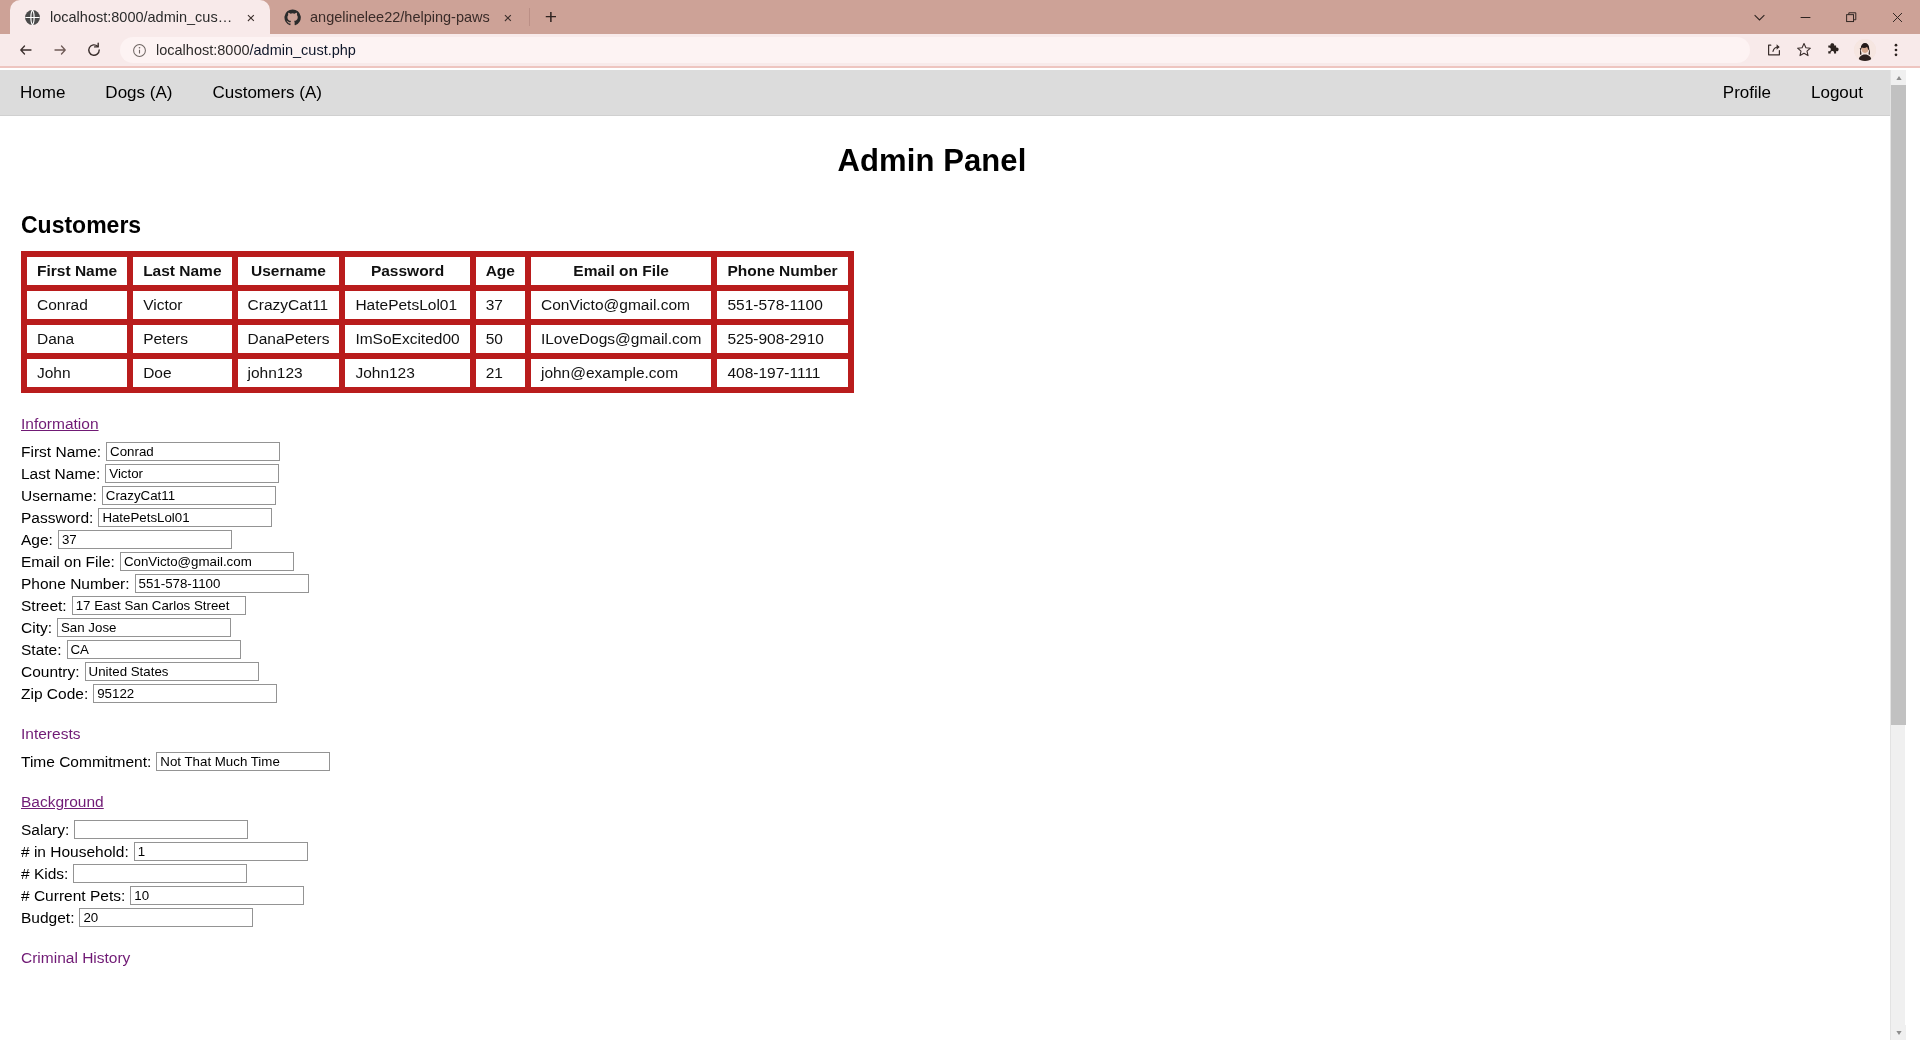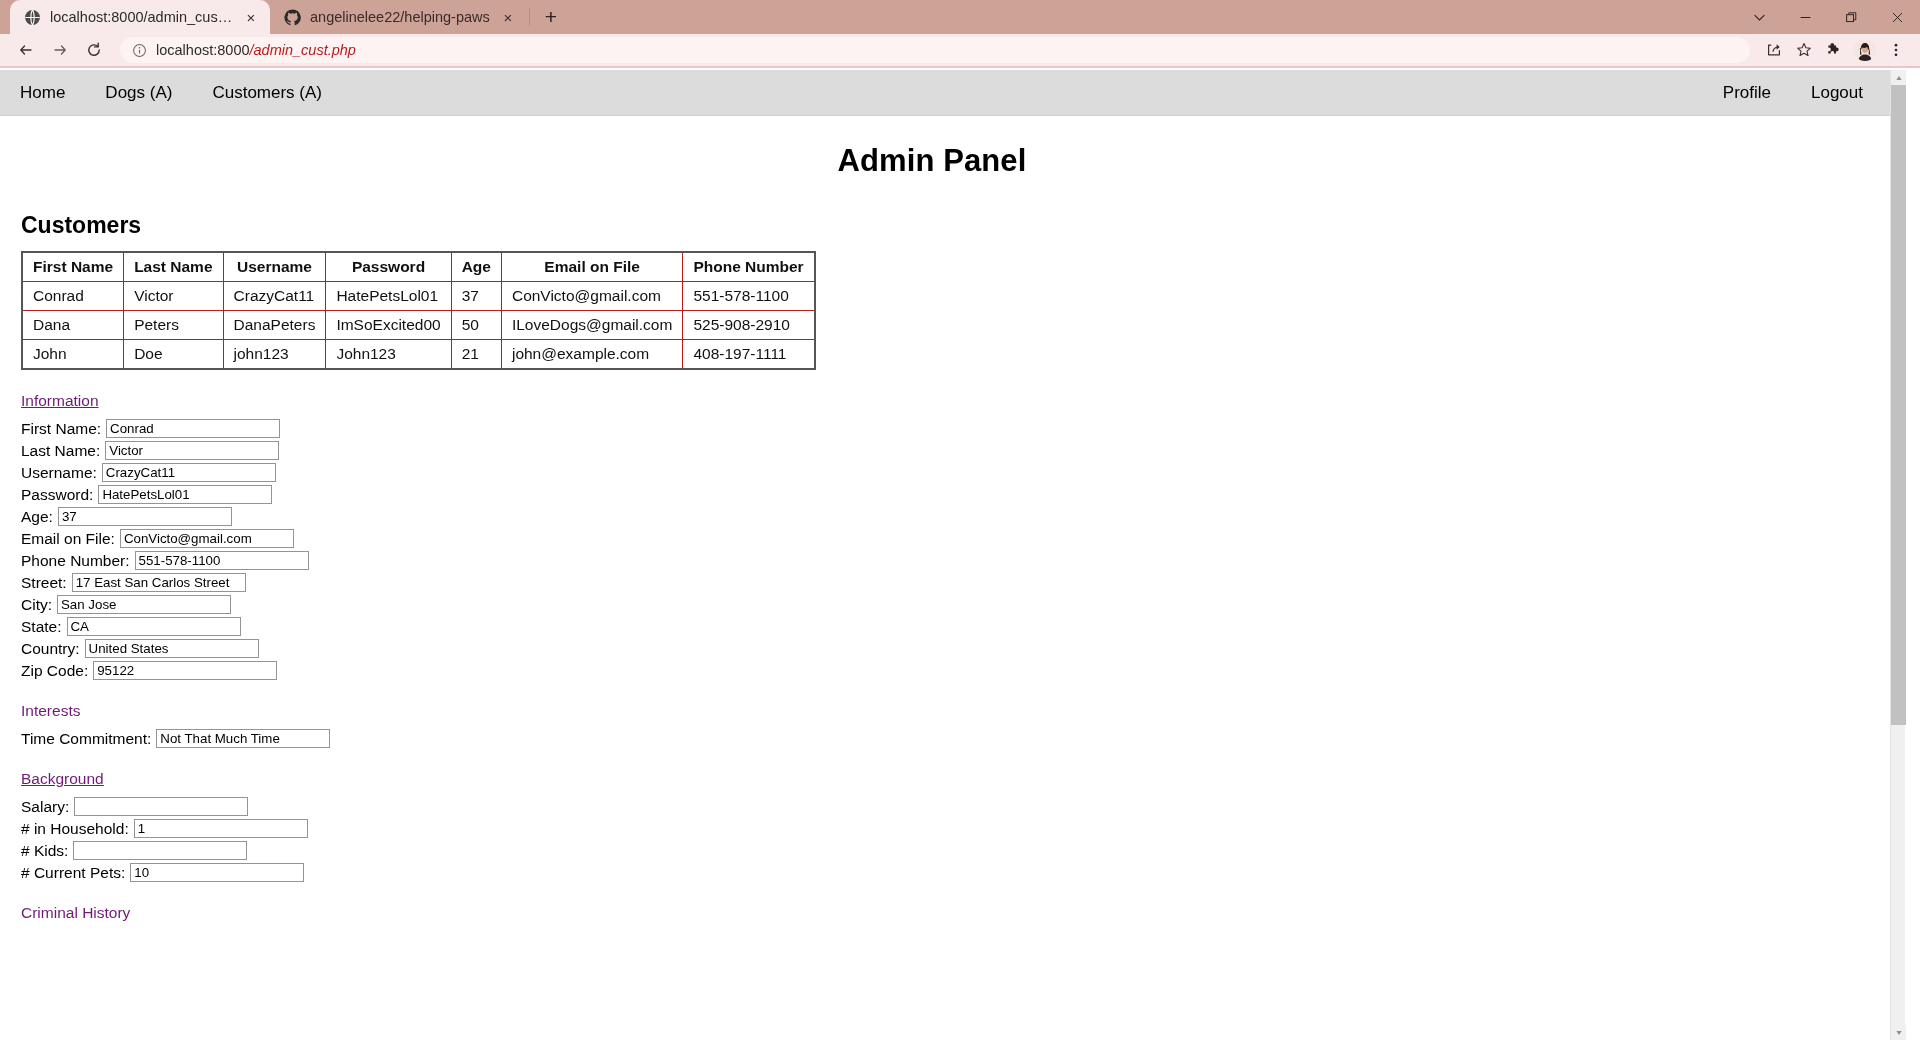--- a/index.html
+++ b/index.html
@@ -98,21 +98,21 @@
     display: flex;
     align-items: center;
     padding: 0 12px;
     margin: 0 8px;
     gap: 9px;
     font-size: 14.5px;
     color: #6f6663;
     min-width: 0;
   }
   .omnibox .url-host { color: #2e2b2a; }
-  .omnibox .url-path { color: #b91c1c; font-style: italic; }
+  .omnibox .url-path { color: #0f172a; }
   .urltext { white-space: nowrap; overflow: hidden; text-overflow: ellipsis; }
   .tb-icon {
     width: 28px; height: 26px;
     display: flex; align-items: center; justify-content: center;
     color: #3a2e2c;
   }
   .avatar {
     width: 22px; height: 22px; border-radius: 50%;
     background: #f3e2dd;
     display: flex; align-items: flex-end; justify-content: center;
@@ -201,21 +201,21 @@
 
   table.cust {
     border-collapse: collapse;
     margin-left: 21px;
     border: 2px solid #555;
     font-size: 15.5px;
     color: #111;
     background: #fff;
   }
   table.cust th, table.cust td {
-    border: 1px solid #b91c1c;
+    border: 6px solid #b91c1c;
     padding: 5px 10px;
     text-align: left;
     font-weight: normal;
     white-space: nowrap;
     height: 24px;
   }
   table.cust th {
     font-weight: bold;
     text-align: center;
   }
@@ -504,20 +504,24 @@
                 <input type="text" class="txt" value="1" style="width: 174px;">
               </div>
               <div class="field-row">
                 <span class="field-label"># Kids:</span>
                 <input type="text" class="txt" style="width: 174px;">
               </div>
               <div class="field-row">
                 <span class="field-label"># Current Pets:</span>
                 <input type="text" class="txt" value="10" style="width: 174px;">
               </div>
+              <div class="field-row">
+                <span class="field-label">Budget:</span>
+                <input type="text" class="txt" value="20" style="width: 174px;">
+              </div>
             </div>
 
           <div class="form-heading">Criminal History</div>
         </div>
       </div>
 
       <div class="scrollbar">
         <div class="sb-arrow-up">
           <svg viewBox="0 0 10 10" width="8" height="8">
               <path d="M5 2.5l3.3 5H1.7z" fill="#8d8d8d"></path>

